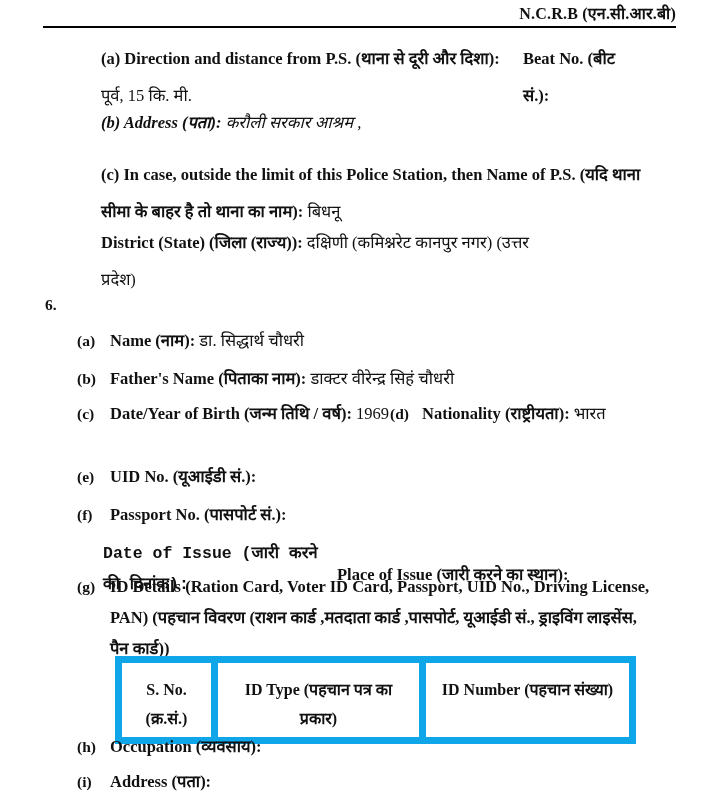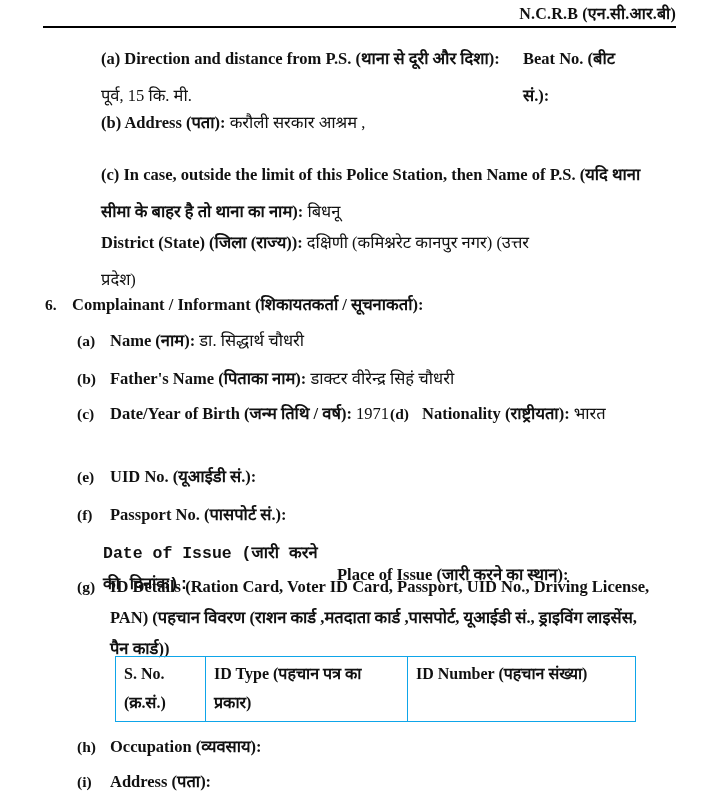--- a/index.html
+++ b/index.html
@@ -21,56 +21,55 @@
   .para{font-size:16.5px;line-height:37px;}
   .item{display:flex;font-size:16.5px;line-height:31px;}
   .item .key{flex:0 0 33px;font-weight:bold;font-size:15.5px;}
   .item .val{flex:1 1 auto;}
   .sec-head{display:flex;font-size:16.5px;line-height:30px;}
   .sec-head .num{flex:0 0 27px;font-weight:bold;font-size:15.5px;}
   table.idtable{
     border-collapse:collapse;font-size:16px;
   }
   table.idtable th{
-    border:1px solid #0ea5e9;vertical-align:top;text-align:left;
-    font-weight:bold;padding:2px 8px 0 8px;height:62px;line-height:29px;
+    border:7px solid #0ea5e9;vertical-align:top;text-align:center;
+    font-weight:bold;padding:12px 8px 0 8px;height:62px;line-height:29px;
   }
 </style>
 </head>
 <body>
 
 <div class="hdr">N.C.R.B (एन.सी.आर.बी)</div>
 <div class="rule"></div>
 
 <div class="abs para" style="left:101px;top:40px;width:424px;">
   <span class="b">(a) Direction and distance from P.S. (थाना से दूरी और दिशा):</span>
   <span>पूर्व, 15 कि. मी.</span>
 </div>
 <div class="abs para b" style="left:523px;top:40px;width:118px;">
   <span>Beat No. (बीट सं.):</span>
 </div>
 
-<div class="abs para" style="left:101px;top:104px;width:560px;">
+<div class="abs para" style="left:101px;top:104px;width:560px;font-style:italic;">
   <span class="b">(b) Address (पता):</span>
   <span>करौली सरकार आश्रम ,</span>
 </div>
 
 <div class="abs para" style="left:101px;top:156px;width:552px;">
   <span class="b">(c) In case, outside the limit of this Police Station, then  Name of P.S. (यदि थाना सीमा के बाहर है तो थाना का नाम):</span>
   <span>बिधनू</span>
 </div>
 
 <div class="abs para" style="left:101px;top:224px;width:432px;">
   <span class="b">District (State) (जिला (राज्य)):</span>
   <span>दक्षिणी (कमिश्नरेट कानपुर नगर) (उत्तर प्रदेश)</span>
 </div>
 
 <div class="abs sec-head" style="left:45px;top:290px;width:620px;">
   <span class="num">6.</span>
-  <span class="b">Complainant / Informant (शिकायतकर्ता / सूचनाकर्ता):</span>
 </div>
 
 <div class="abs item" style="left:77px;top:325px;width:580px;">
   <span class="key">(a)</span>
   <div class="val">
     <span class="b">Name (नाम):</span>
     <span>डा. सिद्धार्थ चौधरी</span>
   </div>
 </div>
 
@@ -79,21 +78,21 @@
   <div class="val">
     <span class="b">Father's Name (पिताका नाम):</span>
     <span>डाक्टर वीरेन्द्र सिहं चौधरी</span>
   </div>
 </div>
 
 <div class="abs item" style="left:77px;top:398px;width:325px;">
   <span class="key">(c)</span>
   <div class="val" style="max-width:292px;">
     <span class="b">Date/Year of Birth (जन्म तिथि / वर्ष):</span>
-    <span>1971</span>
+    <span>1969</span>
   </div>
 </div>
 
 <div class="abs item" style="left:390px;top:398px;width:300px;">
   <span class="key" style="flex:0 0 32px;">(d)</span>
   <div class="val">
     <span class="b">Nationality (राष्ट्रीयता):</span>
     <span>भारत</span>
   </div>
 </div>

